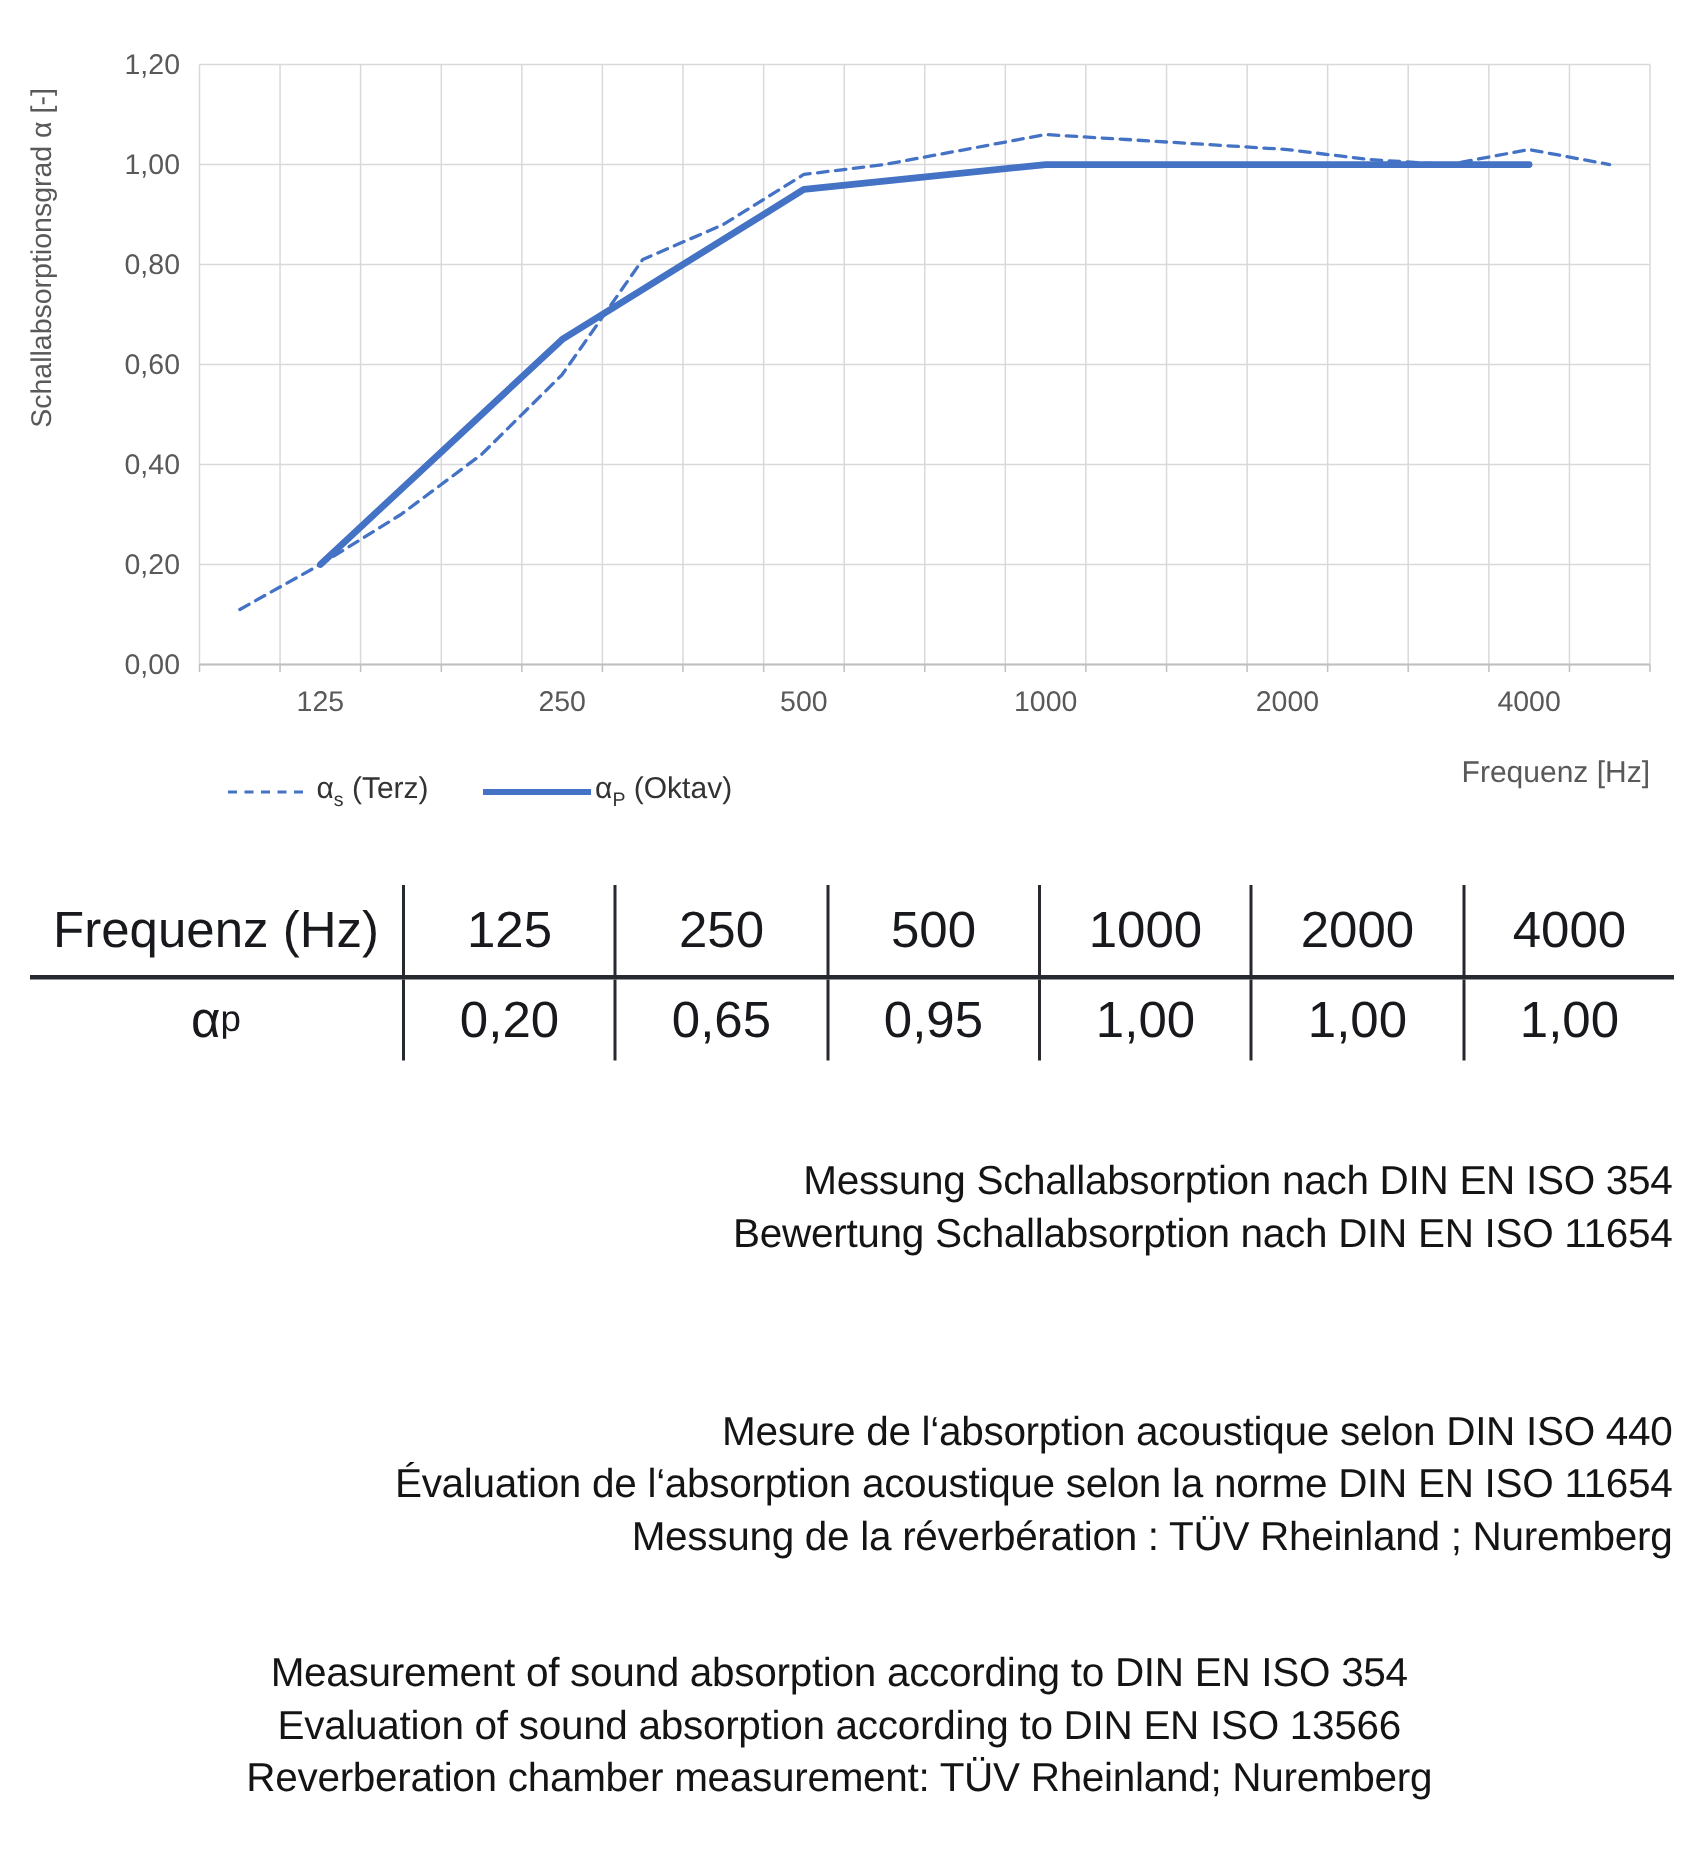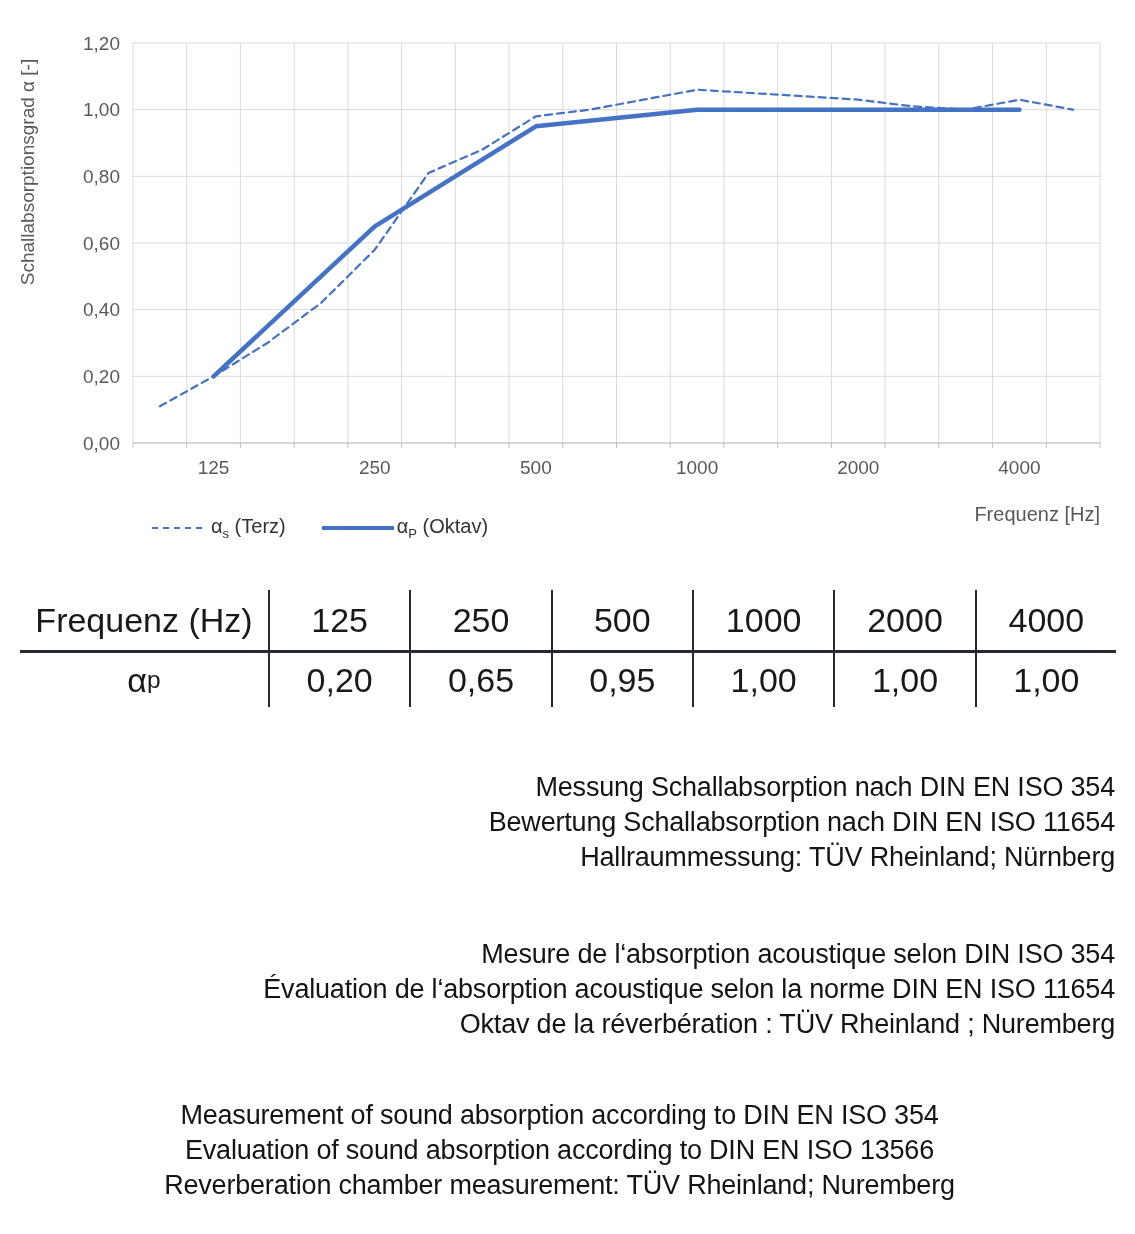--- a/index.html
+++ b/index.html
@@ -127,26 +127,25 @@
       <div class="cell vcell sep">0,65</div>
       <div class="cell vcell sep">0,95</div>
       <div class="cell vcell sep">1,00</div>
       <div class="cell vcell sep">1,00</div>
       <div class="cell vcell sep">1,00</div>
     </div>
 
   <div class="note note-de">
     <div>Messung Schallabsorption nach DIN EN ISO 354</div>
     <div>Bewertung Schallabsorption nach DIN EN ISO 11654</div>
-    <div>Hallraummessung: TÜV Rheinland; Nürnberg</div>
   </div>
   <div class="note note-fr">
-    <div>Mesure de l‘absorption acoustique selon DIN ISO 354</div>
+    <div>Mesure de l‘absorption acoustique selon DIN ISO 440</div>
     <div>Évaluation de l‘absorption acoustique selon la norme DIN EN ISO 11654</div>
-    <div>Oktav de la réverbération : TÜV Rheinland ; Nuremberg</div>
+    <div>Messung de la réverbération : TÜV Rheinland ; Nuremberg</div>
   </div>
   <div class="note note-en">
     <div>Measurement of sound absorption according to DIN EN ISO 354</div>
     <div>Evaluation of sound absorption according to DIN EN ISO 13566</div>
     <div>Reverberation chamber measurement: TÜV Rheinland; Nuremberg</div>
   </div>
 
 </div>
 
 </body></html>

